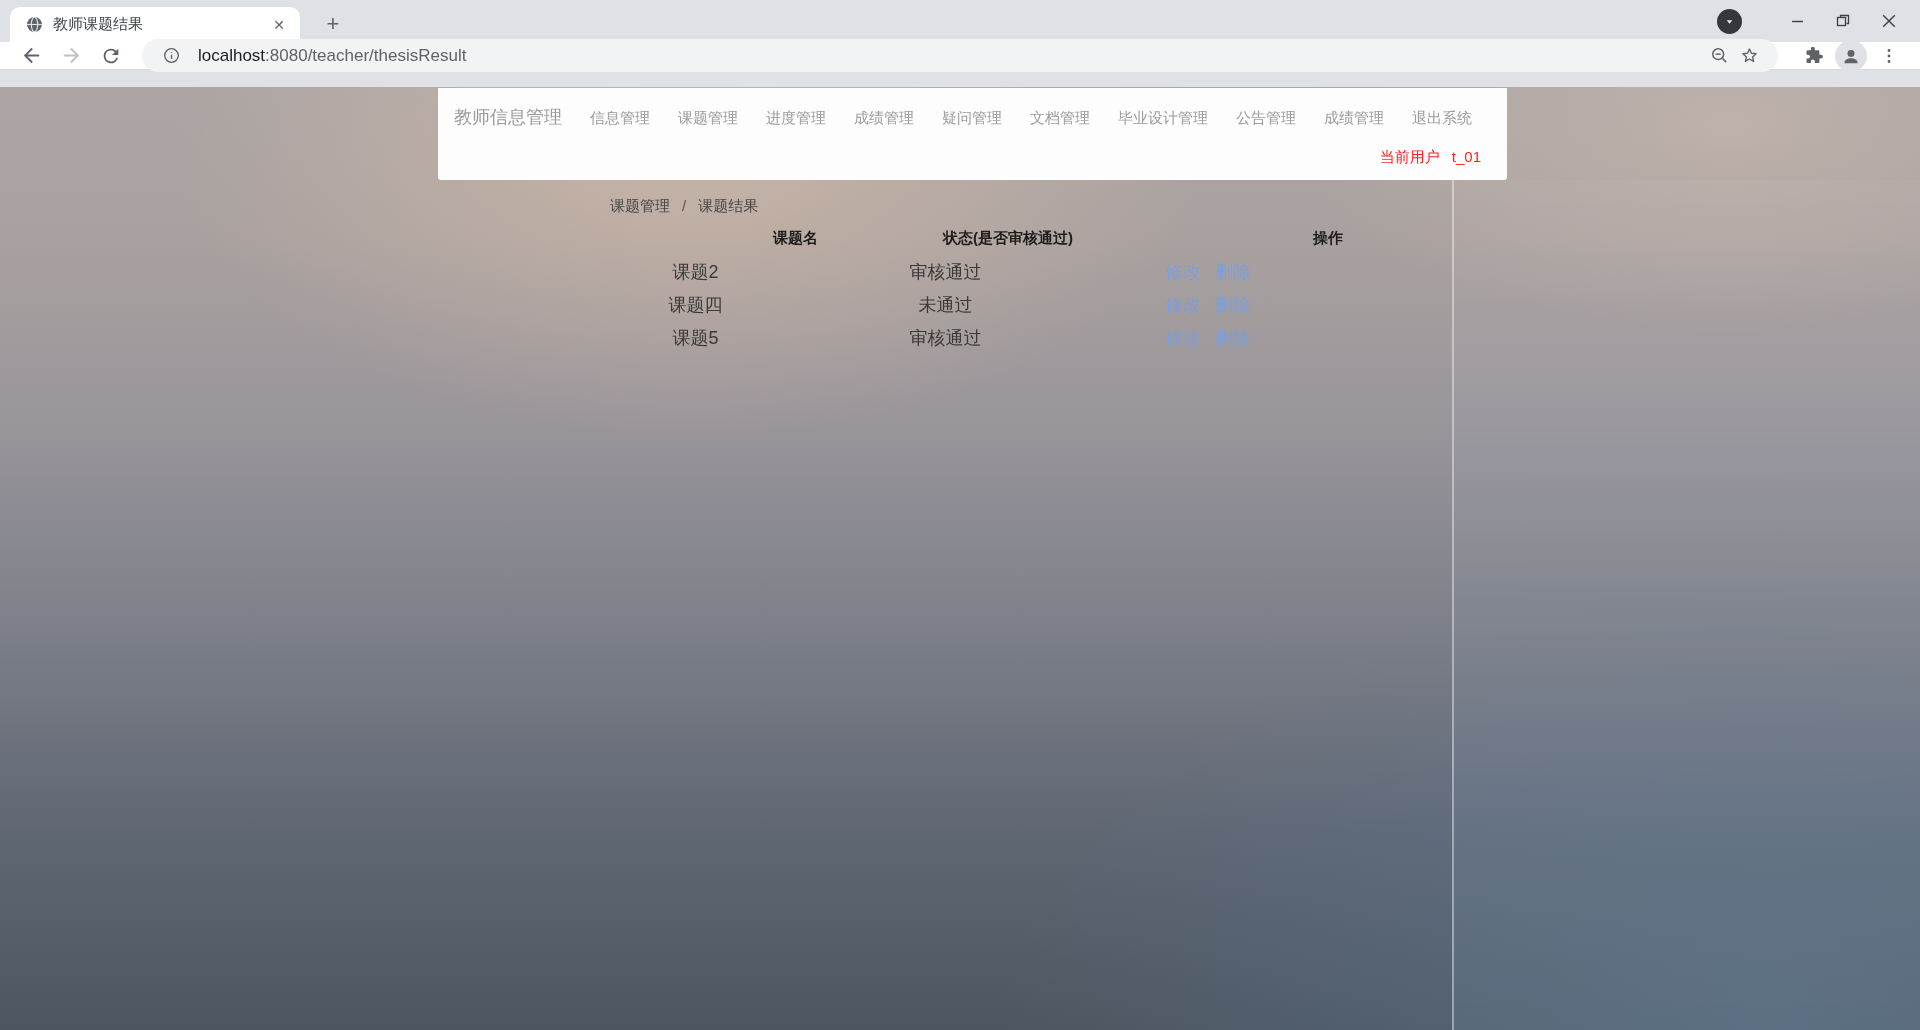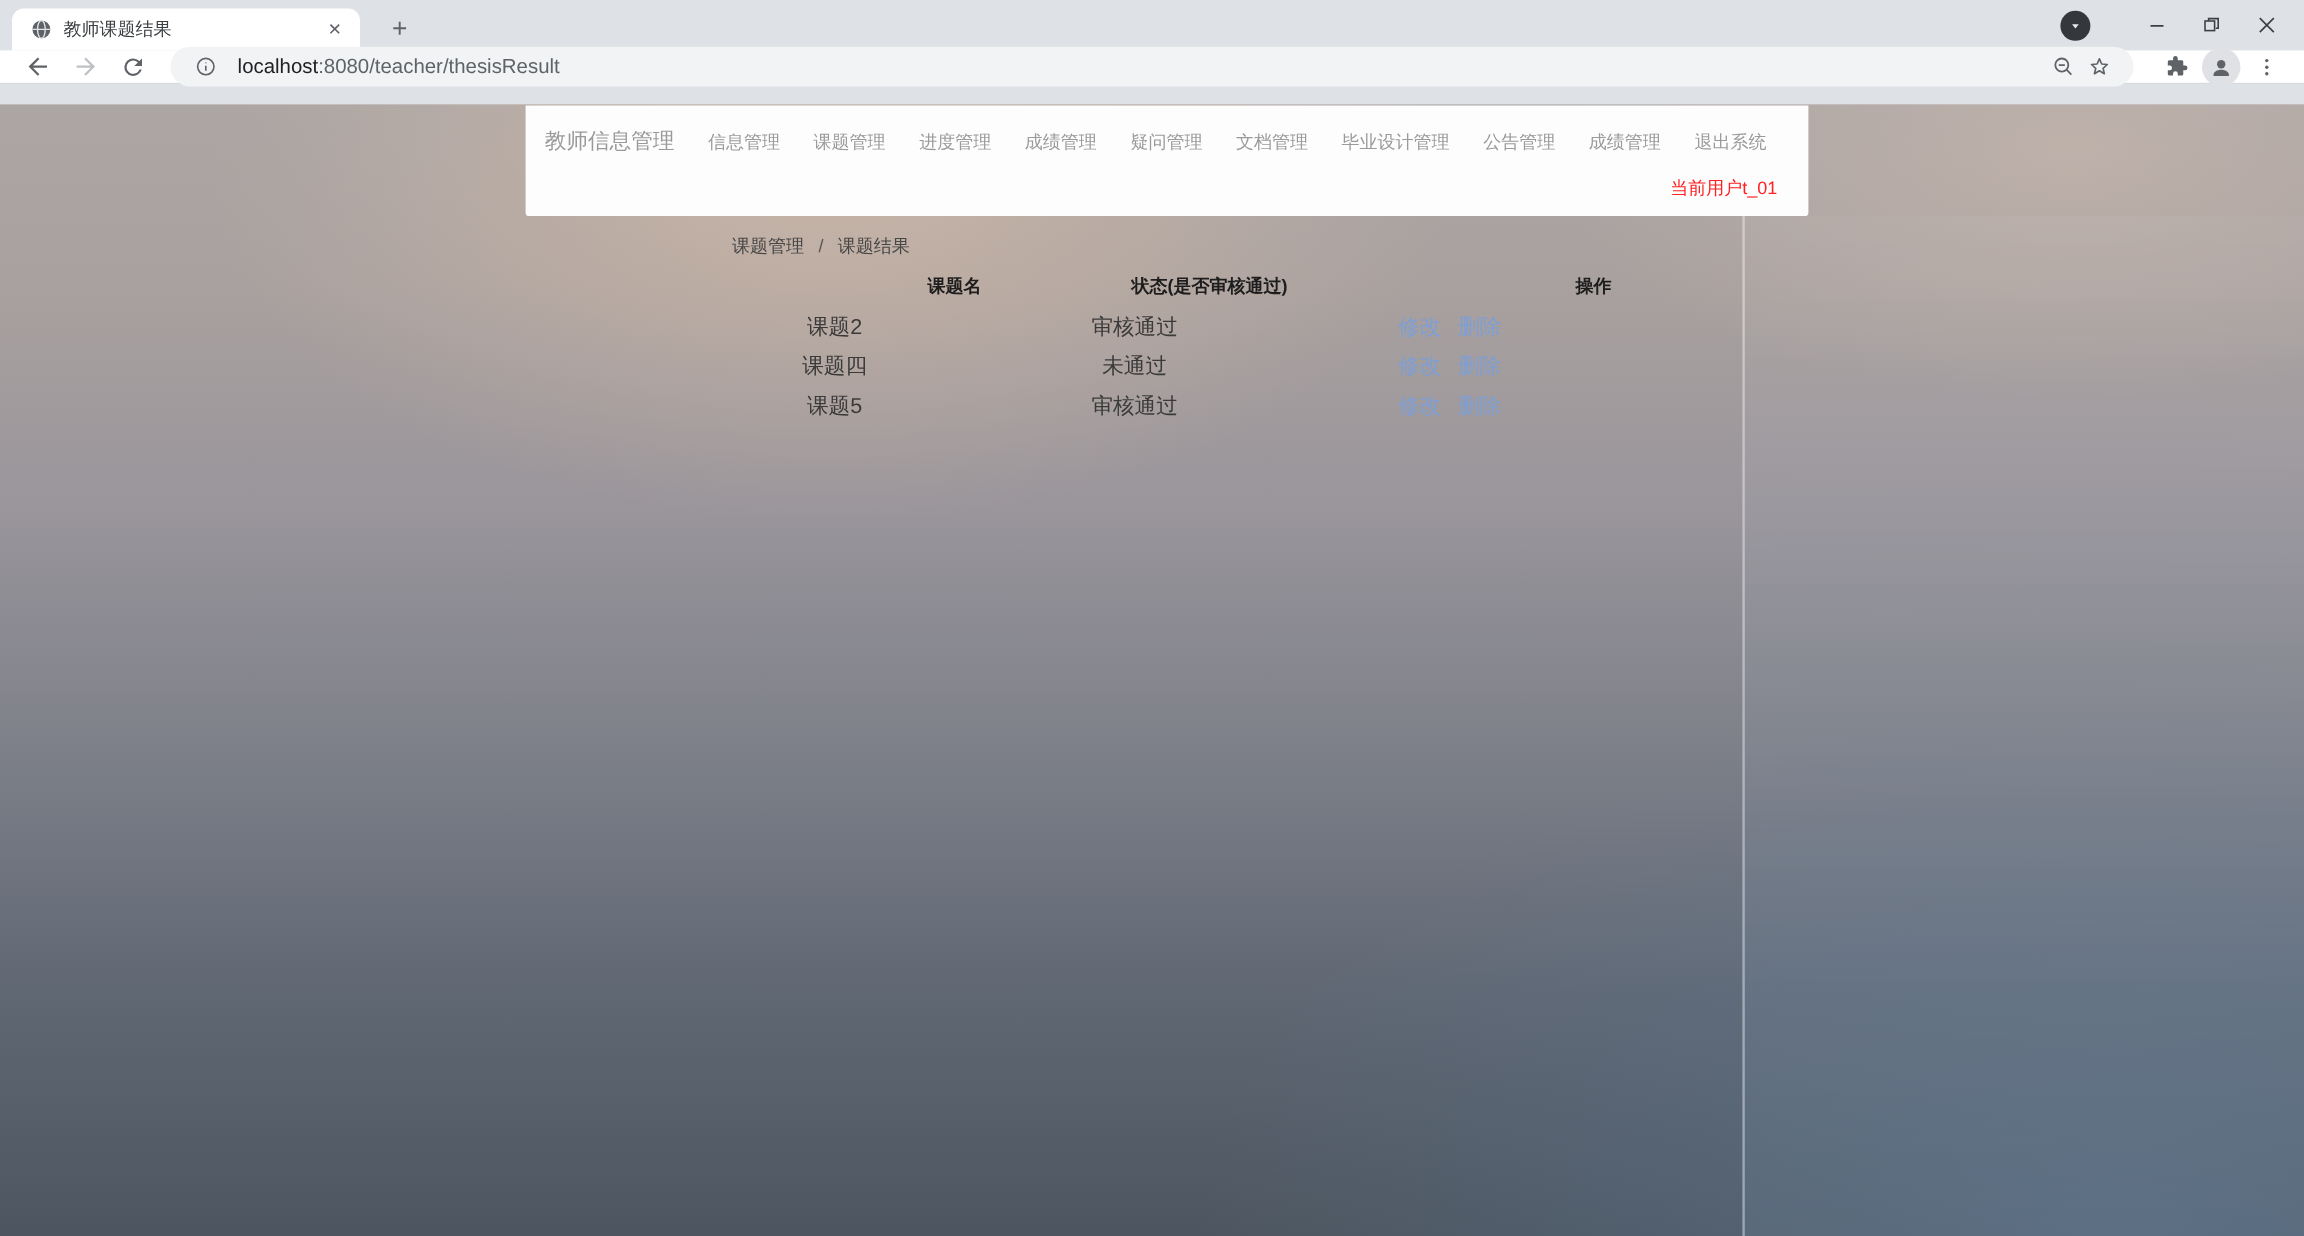--- a/index.html
+++ b/index.html
@@ -89,21 +89,21 @@
   }
   .nav-menu{
     display:flex;align-items:baseline;list-style:none;margin:0;padding:17px 0 0 16px;
   }
   .nav-brand{font-size:18px;color:#9a9a9a;margin-right:28px;white-space:nowrap;cursor:pointer;}
   .nav-item{font-size:15px;color:#9a9a9a;margin-right:28px;white-space:nowrap;cursor:pointer;}
   .nav-user{
     position:absolute;right:26px;top:60px;font-size:15px;color:var(--accent-red,#ff2020);
     white-space:nowrap;
   }
-  .nav-user .user-id{}
+  .nav-user .user-id{margin-left:12px;}
 
   
   .content{position:absolute;left:448px;top:93px;width:1015px;}
   .breadcrumb{margin:16px 0 0 162px;font-size:15px;color:#474747;line-height:20px;}
   .crumb-sep{margin:0 12px;color:#555;}
   .crumb-link{cursor:pointer;}
 
   table.result{
     border-collapse:collapse;margin:6px 0 0 125px;table-layout:fixed;width:770px;
   }

